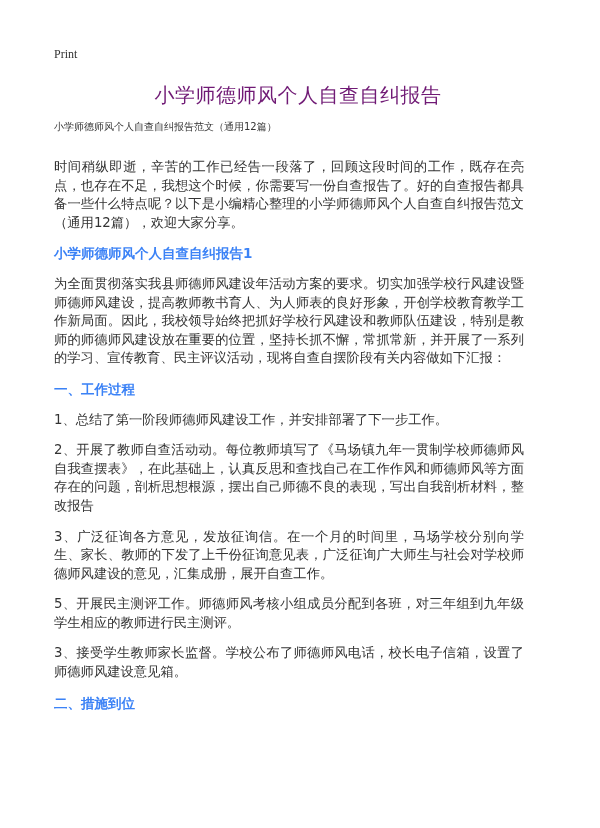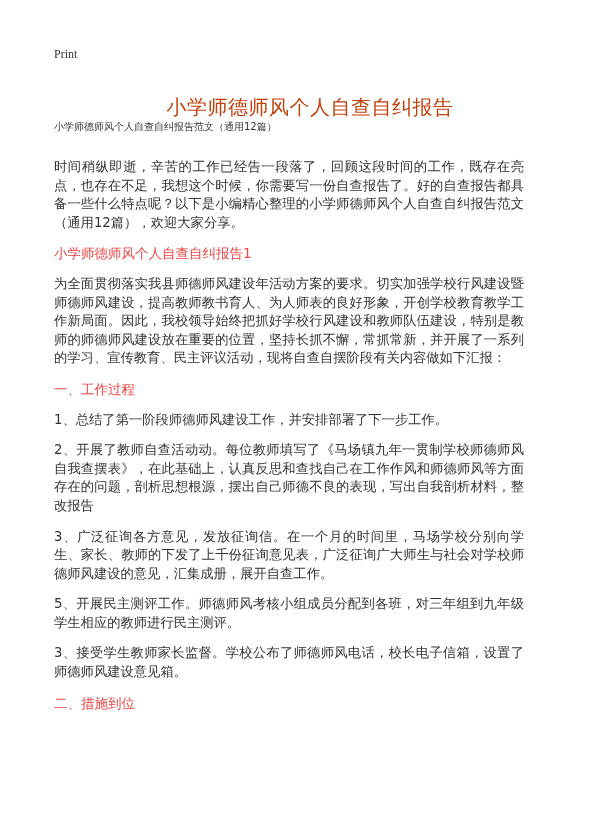--- a/index.html
+++ b/index.html
@@ -9,33 +9,33 @@
       color: #2a2a2a;
     }
     .page { position: absolute; left: 54px; top: 0; width: 470px; }
     .print-label {
       position: absolute; top: 47px; left: 0;
       font-family: "Liberation Serif", "DejaVu Serif", serif;
       font-size: 12px; color: #333;
     }
     .doc-title {
       position: absolute; top: 78px; left: 0; width: 480px; text-align: center;
-      font-size: 20px; color: #c2410c; letter-spacing: 0.5px; margin: 16px; font-weight: normal;
+      font-size: 20px; color: #701a75; letter-spacing: 0.5px; margin: 4px; font-weight: normal;
     }
     .subtitle {
       position: absolute; top: 120px; left: 0;
       font-size: 10px; color: #333;
     }
     .content { position: absolute; top: 150px; left: 0; width: 470px; }
     p.body {
       margin: 8px 0 12px 0; font-size: 13.3px; line-height: 18.6px; color: #333;
       text-align: justify; word-break: break-all;
     }
     h2.section {
-      margin: 0 0 12px 0; font-size: 13.5px; line-height: 18.6px; font-weight: normal; color: #ef4444;
+      margin: 0 0 12px 0; font-size: 13.5px; line-height: 18.6px; font-weight: bold; color: #3b82f6;
     }
   </style>
 </head>
 <body>
 
 <div class="page">
   <div class="print-label">Print</div>
   <h1 class="doc-title">小学师德师风个人自查自纠报告</h1>
   <div class="subtitle">小学师德师风个人自查自纠报告范文（通用12篇）</div>
 

